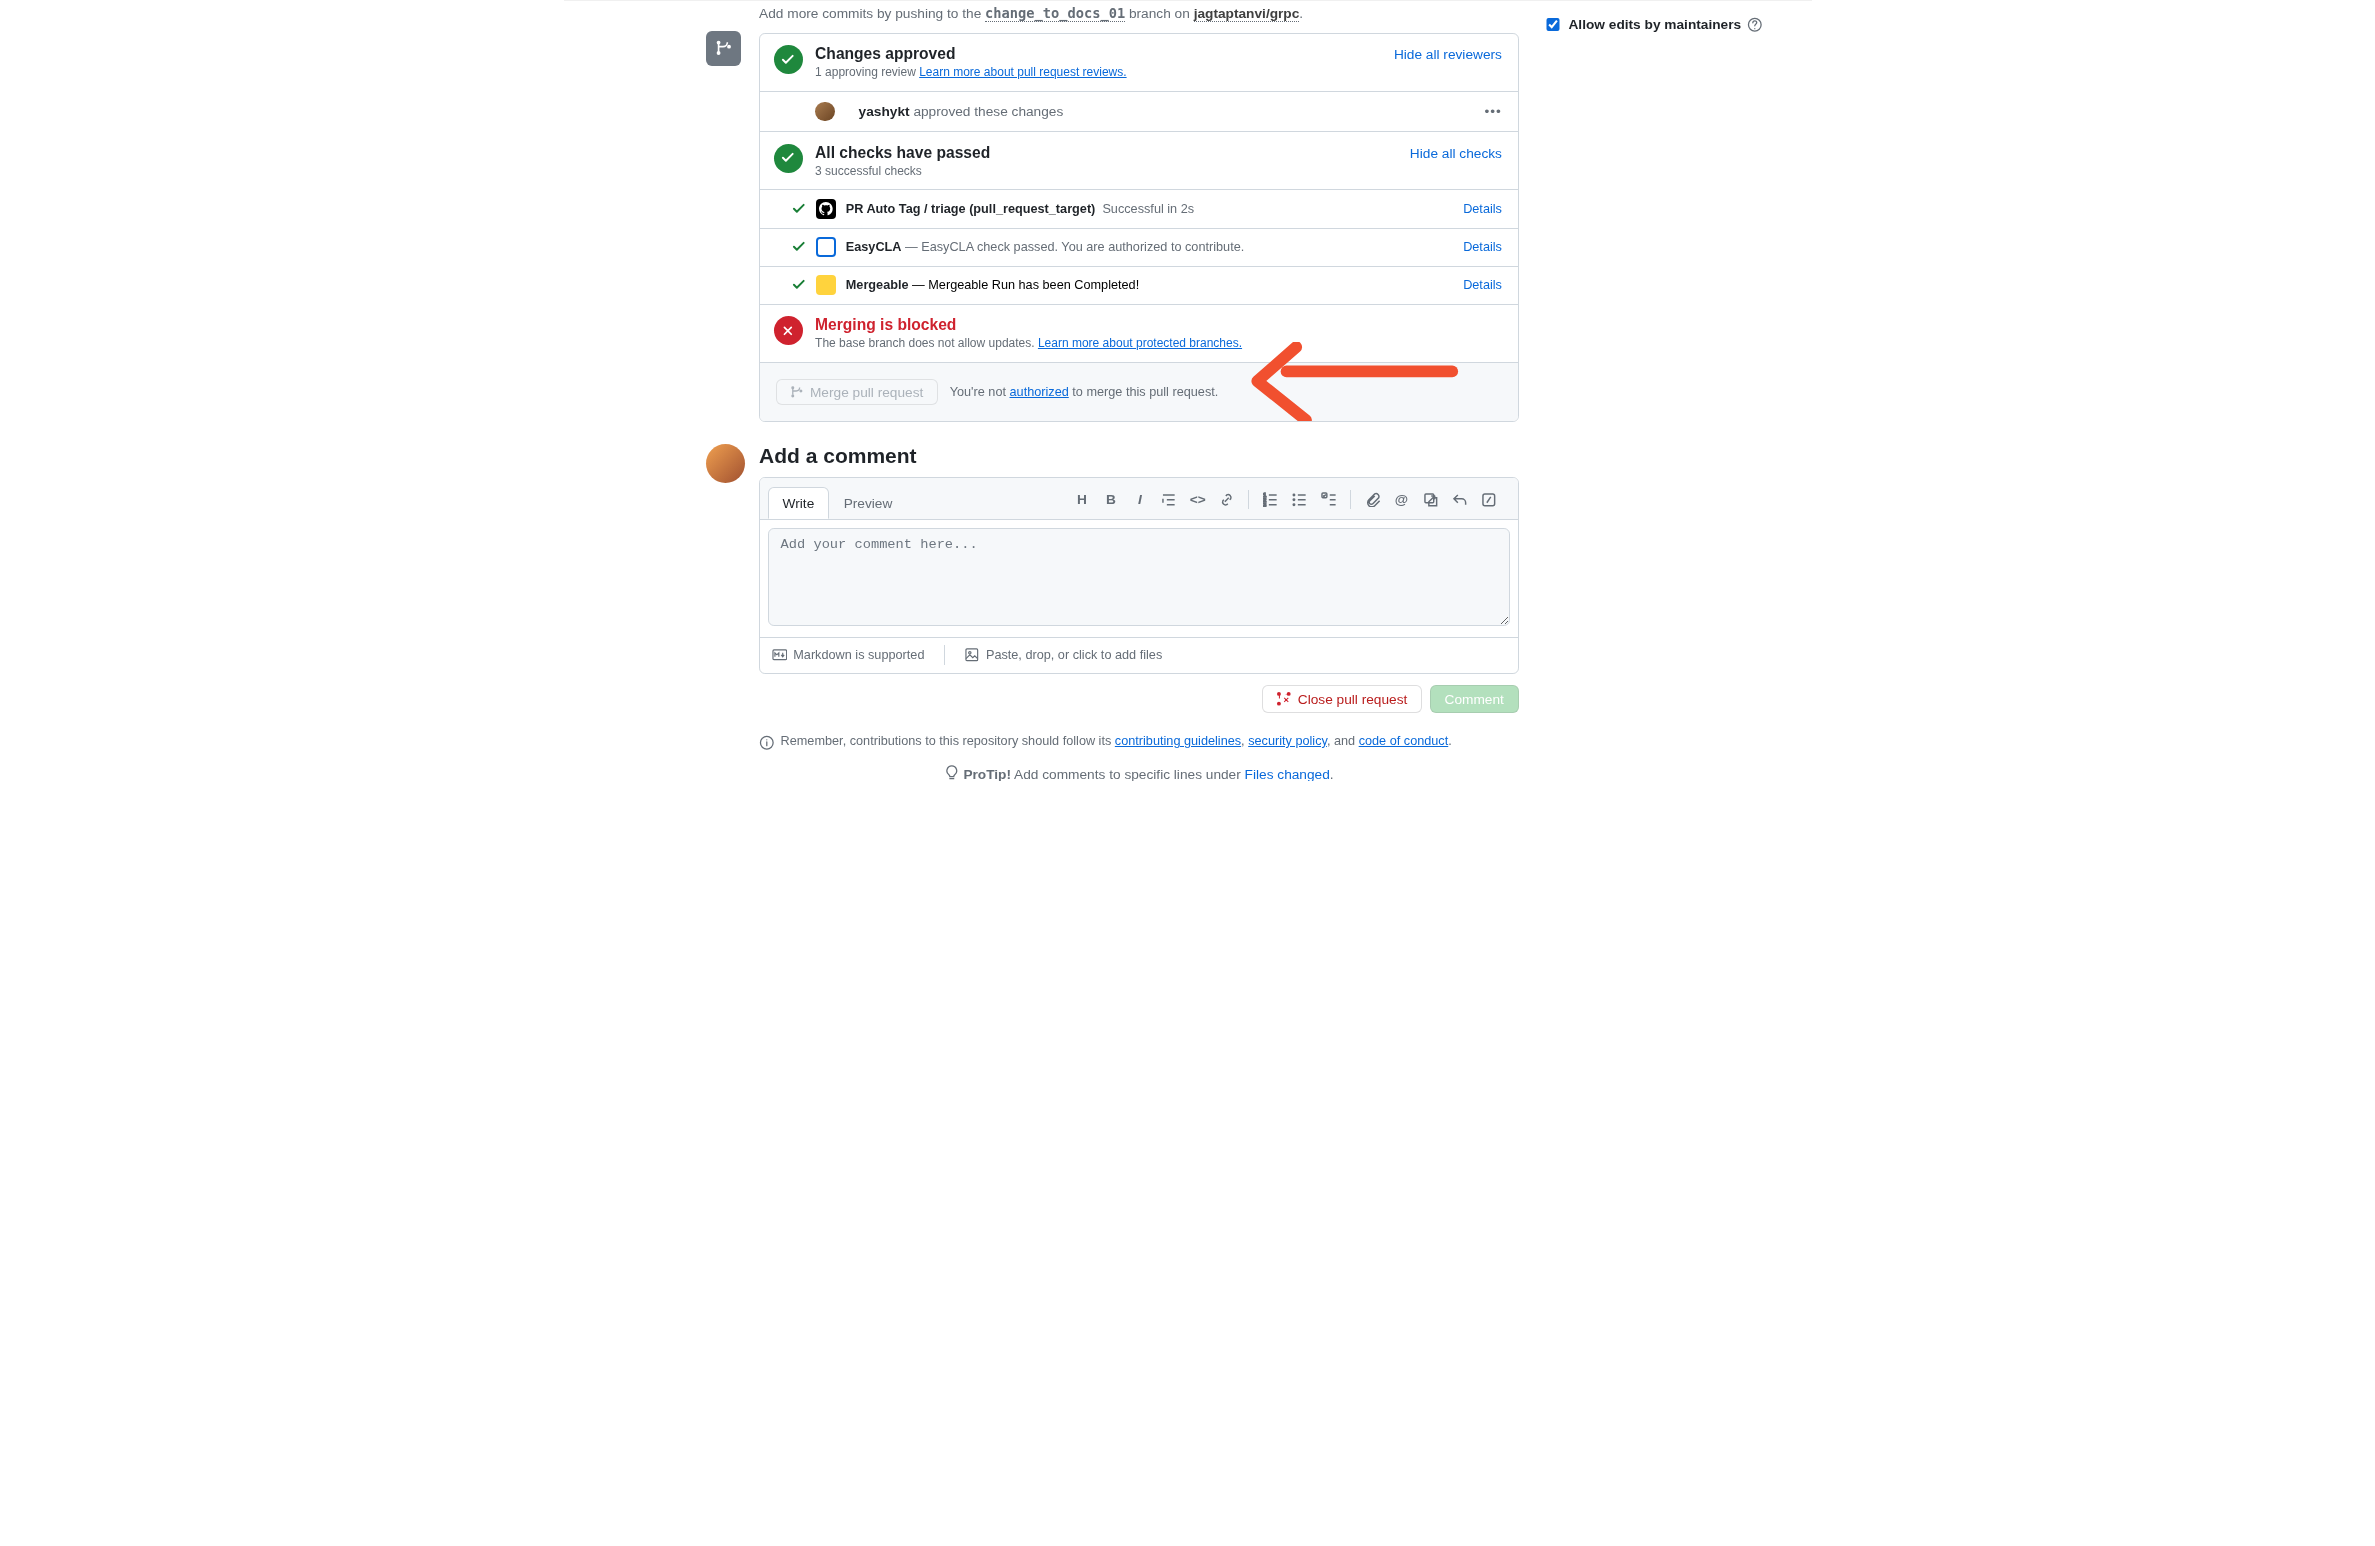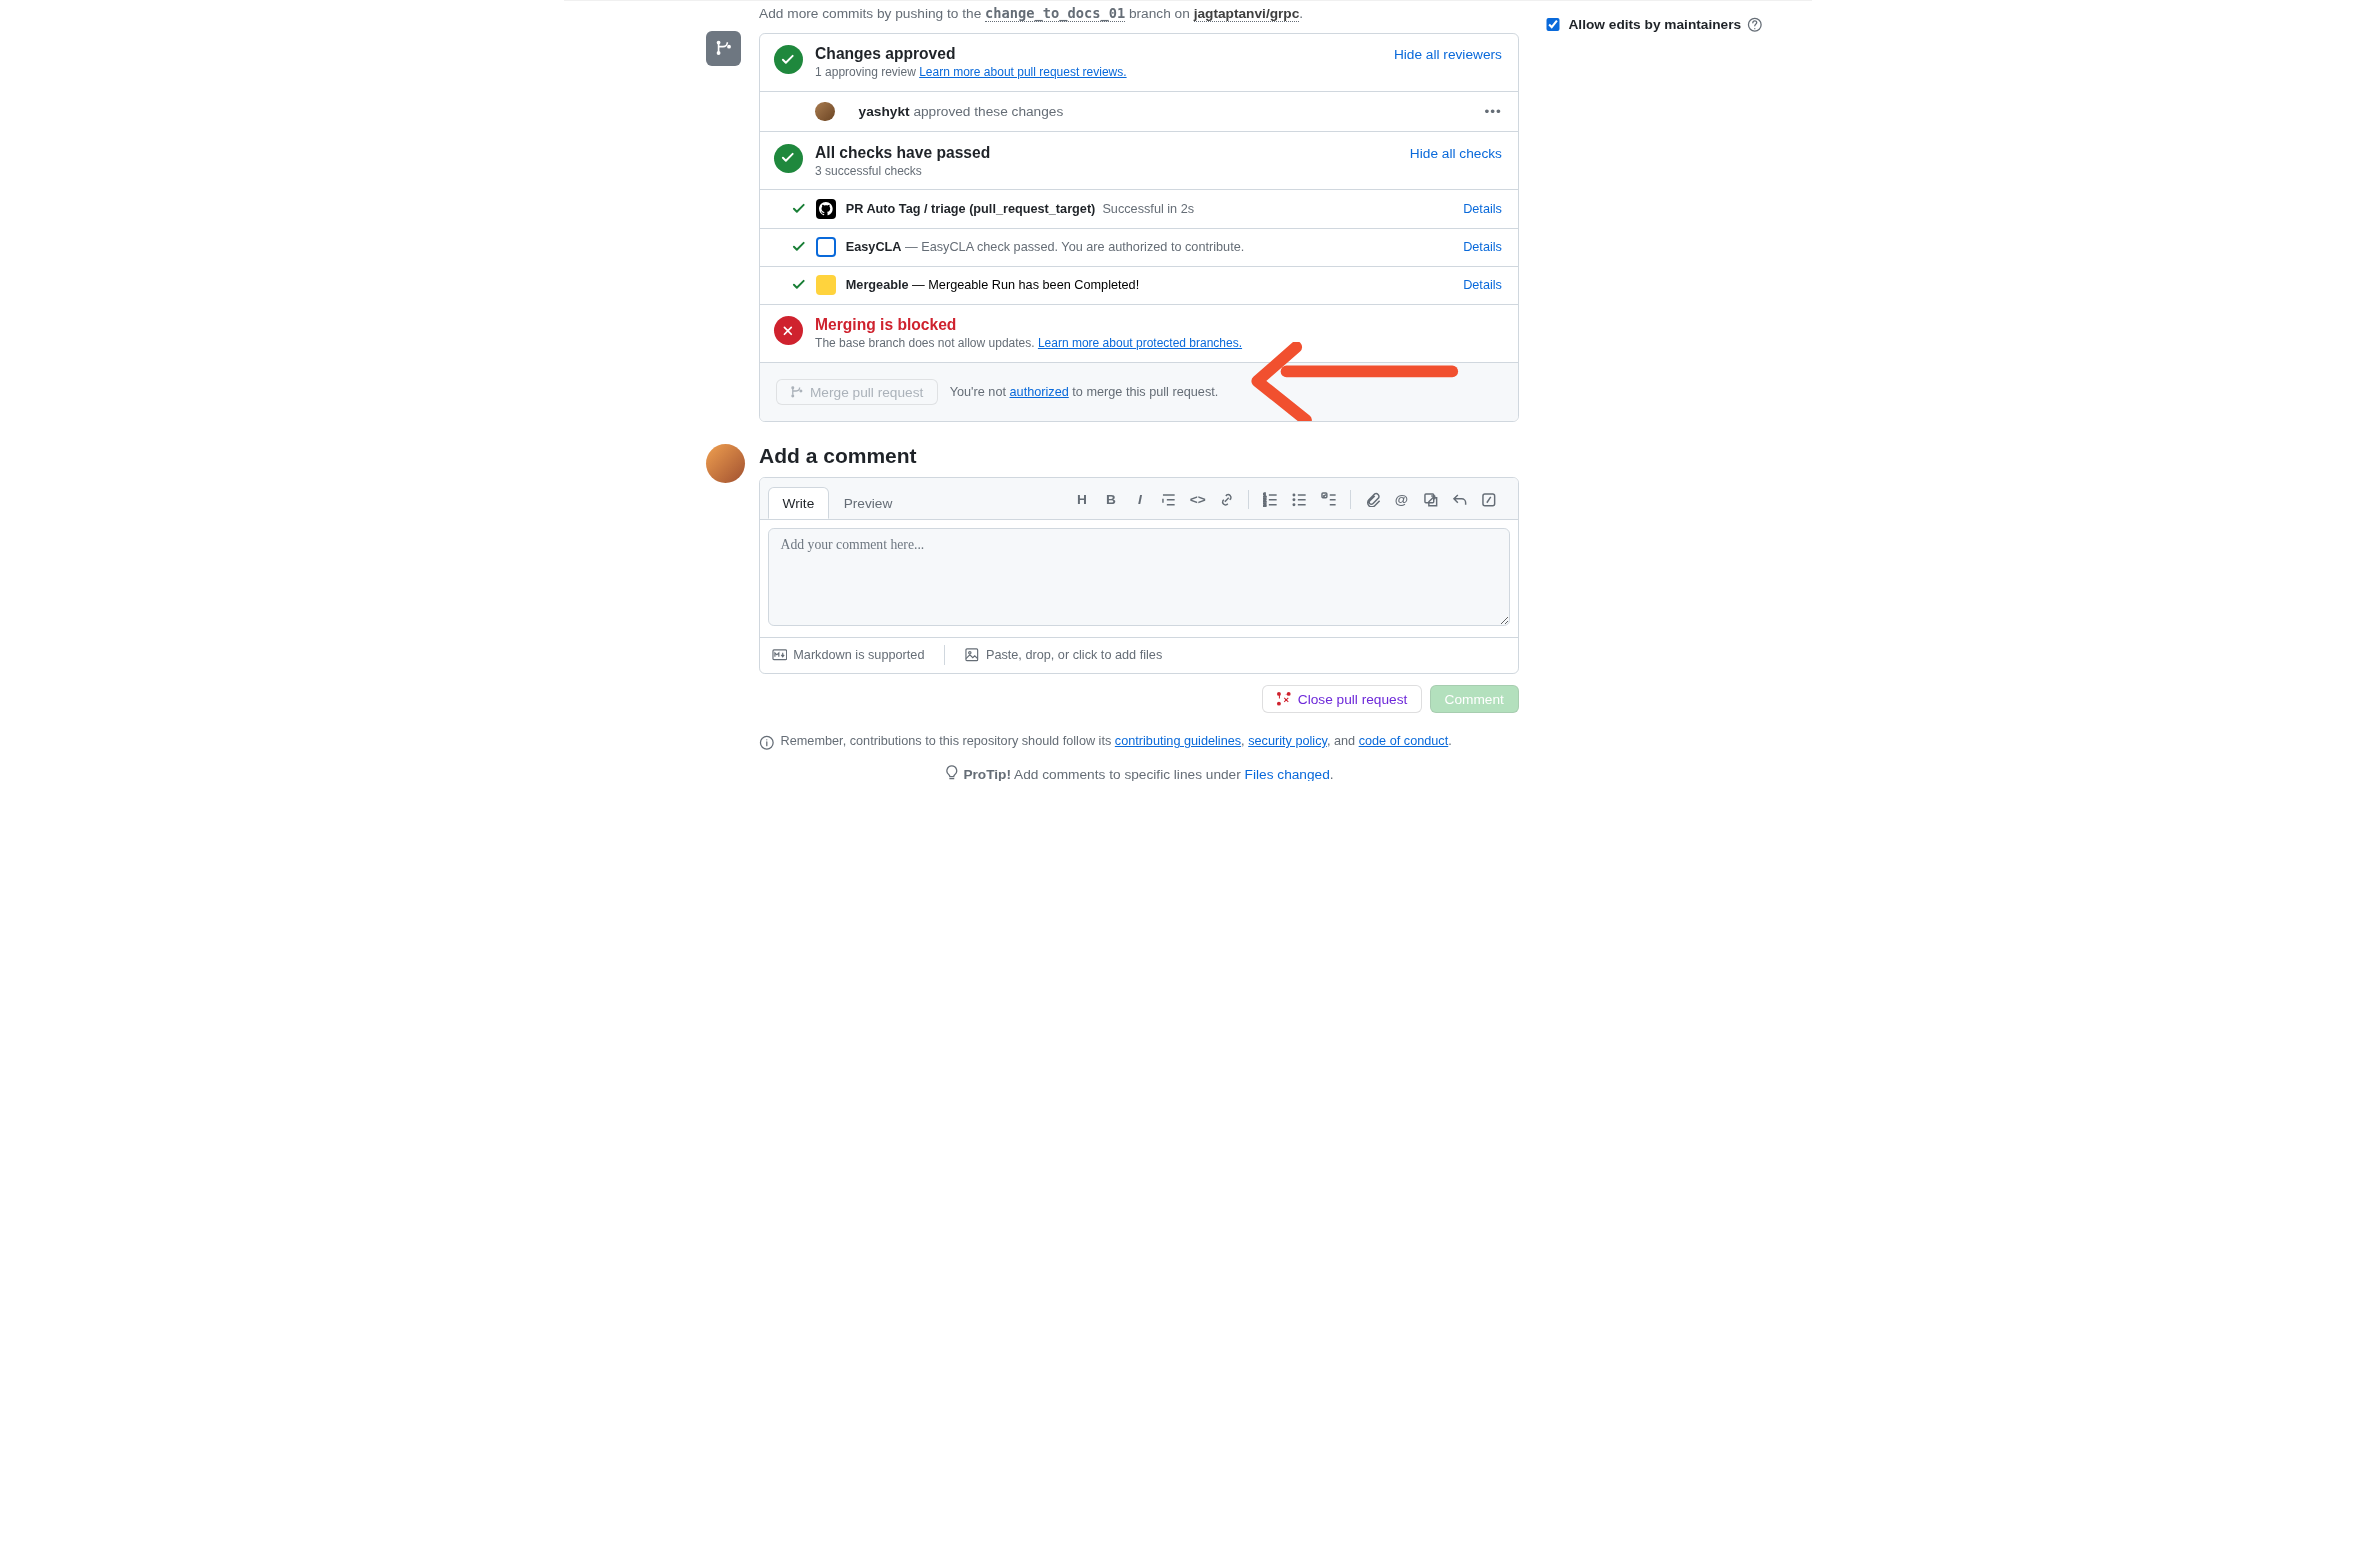--- a/index.html
+++ b/index.html
@@ -176,21 +176,21 @@
     background:#fff;border-color:var(--color-border-default);border-bottom-color:#fff;
     color:var(--color-fg-default);
   }
   .toolbar{margin-left:auto;display:flex;gap:2px;padding-right:7.8px;padding-bottom:5.9px;}
   .tool-btn{width:27px;height:27px;display:flex;align-items:center;justify-content:center;color:#656d76;cursor:pointer;font-size:13.7px;font-weight:600;border-radius:3.9px;}
   .tool-sep{width:1px;background:var(--color-border-default);margin:3.9px 5.9px;align-self:stretch;}
   .textarea-wrap{padding:7.8px;}
   textarea{
     width:100%;min-height:98px;resize:vertical;
     border:1px solid var(--color-border-default);border-radius:5.9px;
-    padding:7.8px 11.7px;font-family:Liberation Serif, serif;font-size:13.7px;
+    padding:7.8px 11.7px;font-family:Liberation Mono, monospace;font-size:13.7px;
     background:var(--color-canvas-subtle);
   }
   textarea::placeholder{color:#6e7781;}
   .footer-hints{
     display:flex;gap:19.5px;padding:7.8px 11.7px;
     border-top:1px solid var(--color-border-default);
     color:var(--color-fg-muted);font-size:12.7px;
     align-items:center;
   }
   .footer-hints .sep{width:1px;height:19.5px;background:var(--color-border-default);}
@@ -426,21 +426,21 @@
                 <rect x="2" y="2" width="12" height="12" rx="1"></rect>
                 <circle cx="6" cy="6" r="1.2"></circle>
                 <path d="M2 12l4-4 3 3 2-2 3 3"></path>
               </svg>
         <span>Paste, drop, or click to add files</span>
       </span>
     </div>
   </div>
 
   <div class="action-row">
-    <button class="btn" style="background:#fff;color:#6d28d9">
+    <button class="btn" style="background:#fff;color:#b91c1c">
       <svg width="15.6" height="15.6" viewBox="0 0 16 16" fill="#cf222e">
               <circle cx="3" cy="3" r="2"></circle>
               <circle cx="3" cy="13" r="2"></circle>
               <circle cx="13" cy="3" r="2"></circle>
               <path d="M3 5v6M13 5v1M10 10l6 6M16 10l-6 6" stroke="#cf222e" stroke-width="1.5" fill="none" transform="scale(0.7) translate(2 0)"></path>
             </svg>
       <span>Close pull request</span>
     </button>
     <button class="btn btn-primary disabled">Comment</button>
   </div>

